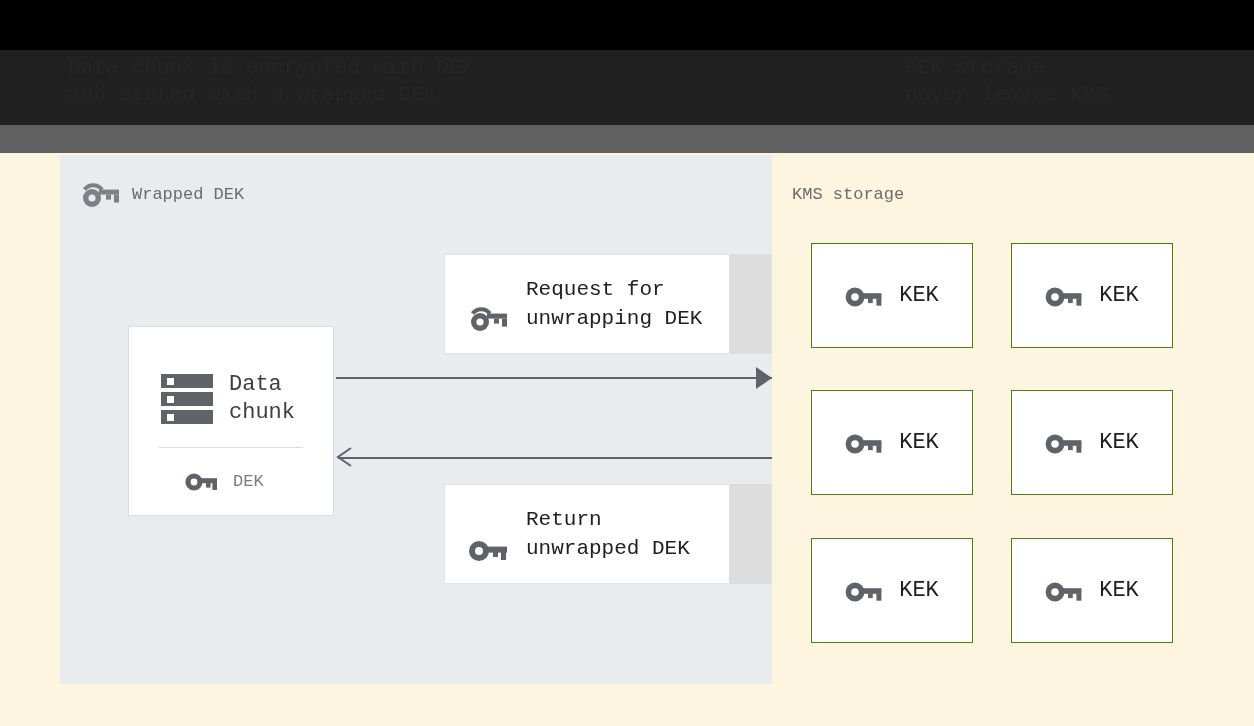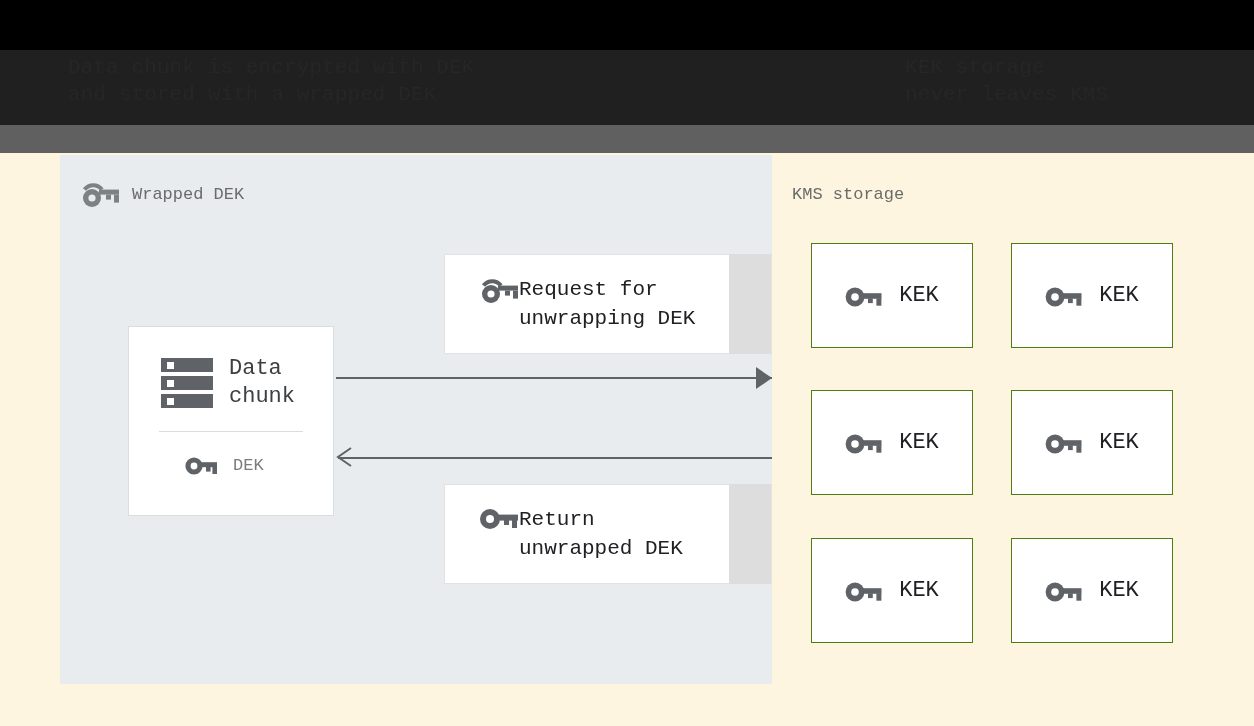--- a/index.html
+++ b/index.html
@@ -56,21 +56,21 @@
   .hdr-ico { position: absolute; left: 80px; top: 180px; }
 
   
   .card-data {
     position: absolute; left: 128px; top: 326px;
     width: 206px; height: 190px;
     background: #ffffff; border: 1px solid #d8dde0;
   }
   .data-row {
     display: flex; align-items: center; gap: 16px;
-    padding: 28px 0 0 32px;
+    padding: 44px 0 0 32px;
   }
   .data-title {
     color: #3c4043; font-size: 22px; line-height: 28px;
     white-space: pre-line;
   }
   .divider { height: 1px; background: #dadce0; margin: 20px 30px 0 30px; }
   .dek-row {
     display: flex; align-items: center; gap: 16px;
     padding: 22px 16px 0 56px;
   }
@@ -91,21 +91,21 @@
     background: #ffffff;
     border: 1px solid #e2e2e2;
     display: flex; align-items: center;
   }
   .msg-card::after {
     content: ""; position: absolute; right: 0; top: -1px;
     width: 42px; height: 100px; background: #dddddd;
   }
   .msg-request { top: 254px; }
   .msg-return  { top: 484px; }
-  .msg-inner { display: flex; align-items: flex-start; padding-left: 34px; }
+  .msg-inner { display: flex; align-items: flex-end; gap: 18px; padding-left: 23px; }
   .msg-text {
     color: #202124; font-size: 21px; line-height: 29px;
     white-space: pre-line;
   }
 
   
   .arrow-line {
     position: absolute; height: 2px; background: #5f6368;
   }
   .arr-right-line { left: 336px; top: 377px; width: 436px; }

